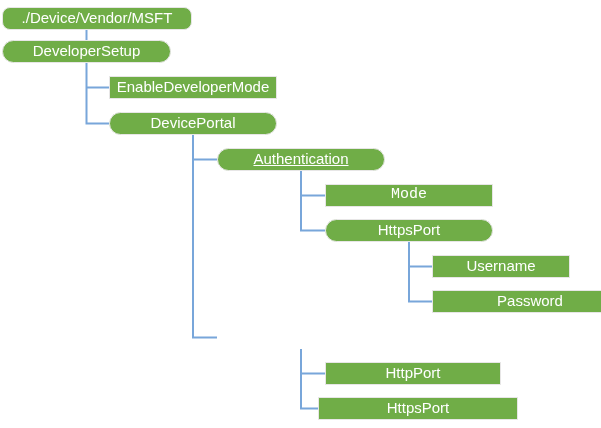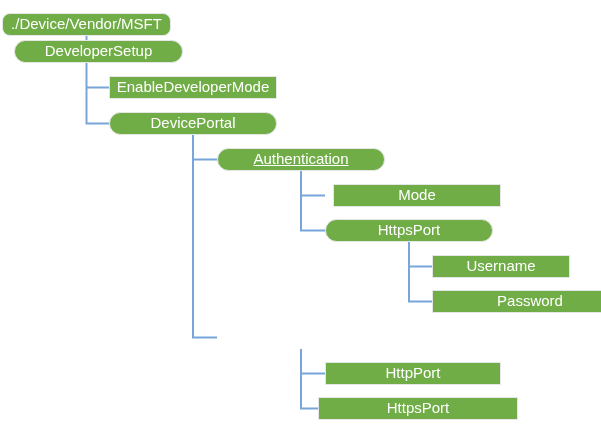--- a/index.html
+++ b/index.html
@@ -39,25 +39,25 @@
 
   <svg class="connectors" width="601" height="428" viewBox="0 0 601 428" fill="none" stroke="#78A6DA" stroke-width="2">
     <path d="M86.5 28 V40"></path>
     <path d="M86.5 63 V123.5 H109 M86.5 87.5 H109"></path>
     <path d="M193 135 V337.5 H217 M193 159.5 H217"></path>
     <path d="M301 171 V230.5 H325 M301 195.5 H325"></path>
     <path d="M409 242 V301.5 H432 M409 266.5 H432"></path>
     <path d="M301 349 V408.5 H325 M301 373.5 H325"></path>
   </svg>
 
-  <div class="node shape-rounded" style="left:2px;   top:13px;   width:169px;">./Device/Vendor/MSFT</div>
-  <div class="node shape-pill" style="left:14px;   top:40px;  width:169px;">DeveloperSetup</div>
+  <div class="node shape-rounded" style="left:2px;   top:7px;   width:190px;">./Device/Vendor/MSFT</div>
+  <div class="node shape-pill" style="left:2px;   top:40px;  width:169px;">DeveloperSetup</div>
   <div class="node shape-rect" style="left:109px; top:76px;  width:168px;">EnableDeveloperMode</div>
   <div class="node shape-pill" style="left:109px; top:112px; width:168px;">DevicePortal</div>
   <div class="node shape-pill" style="left:217px; top:148px; width:168px;text-decoration:underline;">Authentication</div>
-  <div class="node shape-rect" style="left:333px; top:184px; width:168px;">Mode</div>
+  <div class="node shape-rect" style="left:325px; top:184px; width:168px;font-family:Liberation Mono, monospace;">Mode</div>
   <div class="node shape-pill" style="left:325px; top:219px; width:168px;">HttpsPort</div>
   <div class="node shape-rect" style="left:432px; top:255px; width:138px;">Username</div>
   <div class="node shape-rect" style="left:432px; top:290px; width:196px;">Password</div>
   <div class="node shape-rect" style="left:325px; top:362px; width:176px;">HttpPort</div>
   <div class="node shape-rect" style="left:318px; top:397px; width:200px;">HttpsPort</div>
 
 </div>
 
 </body></html>

